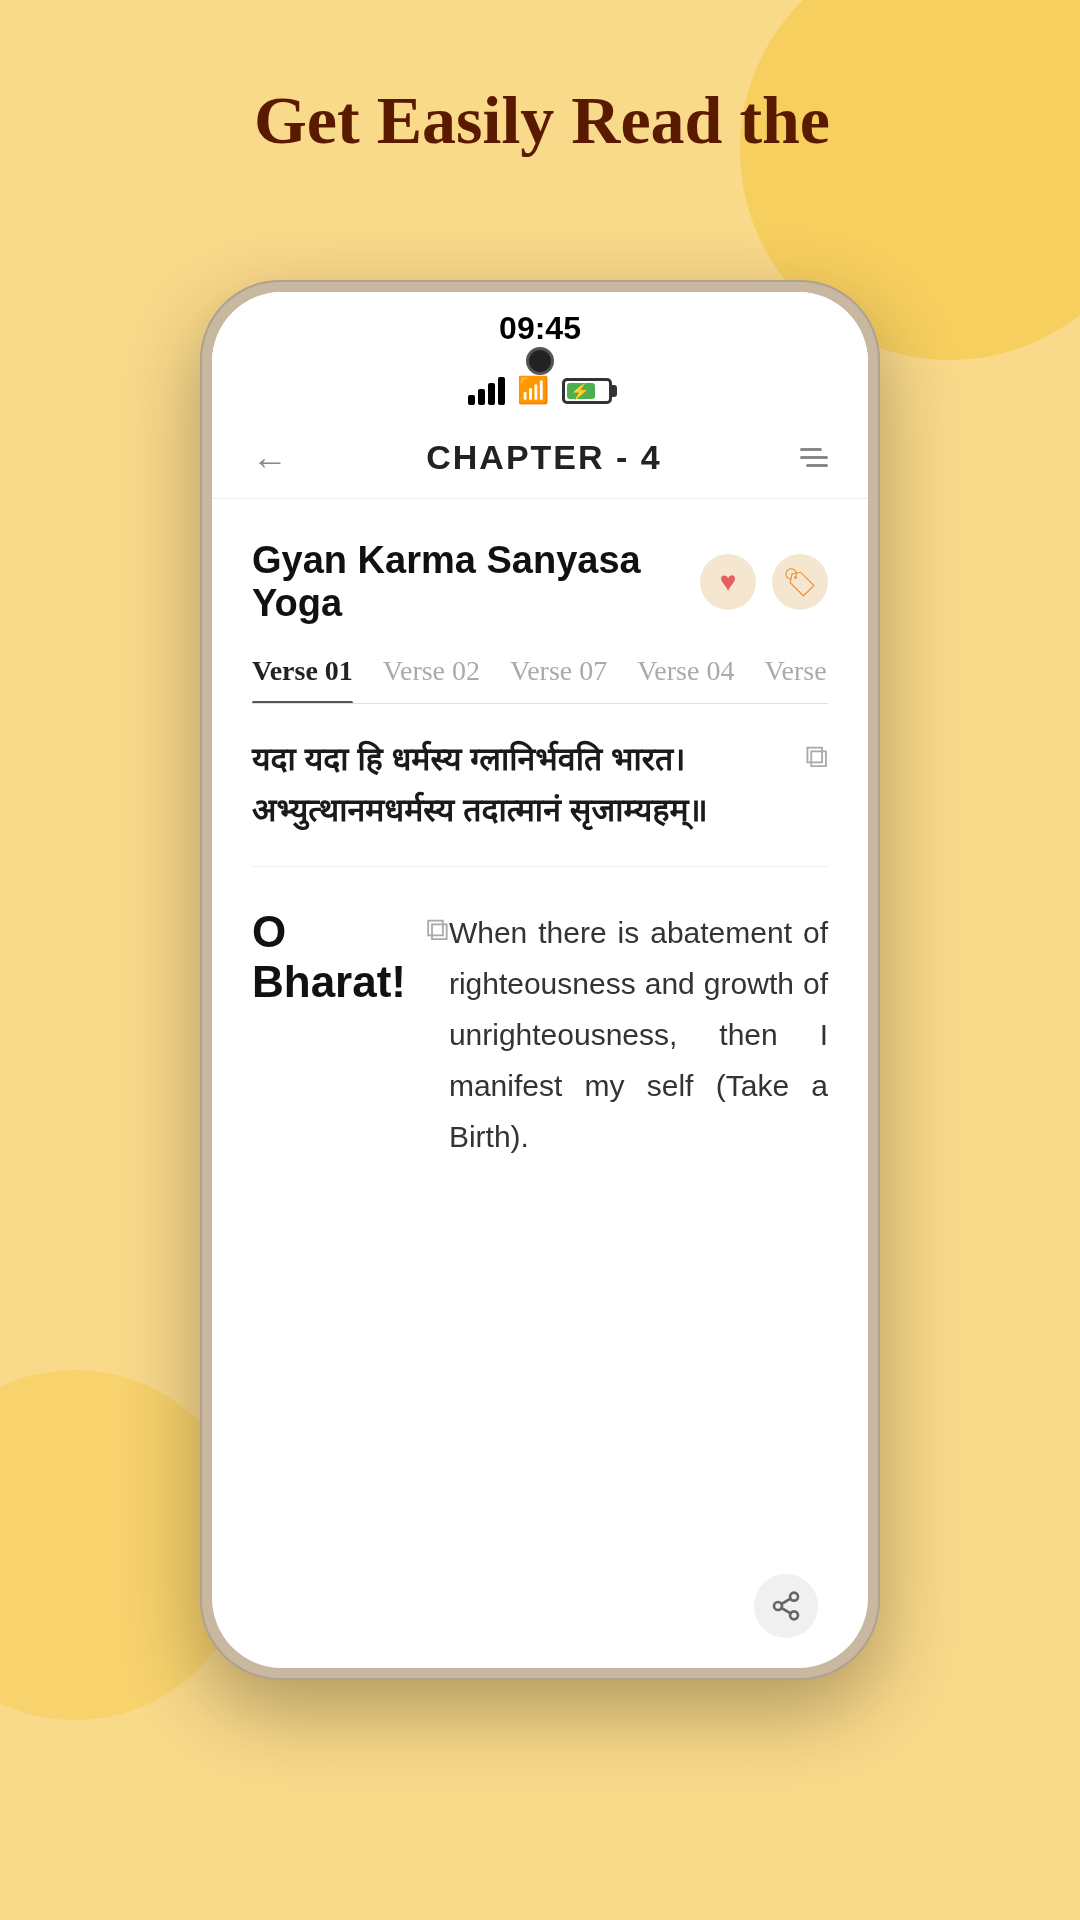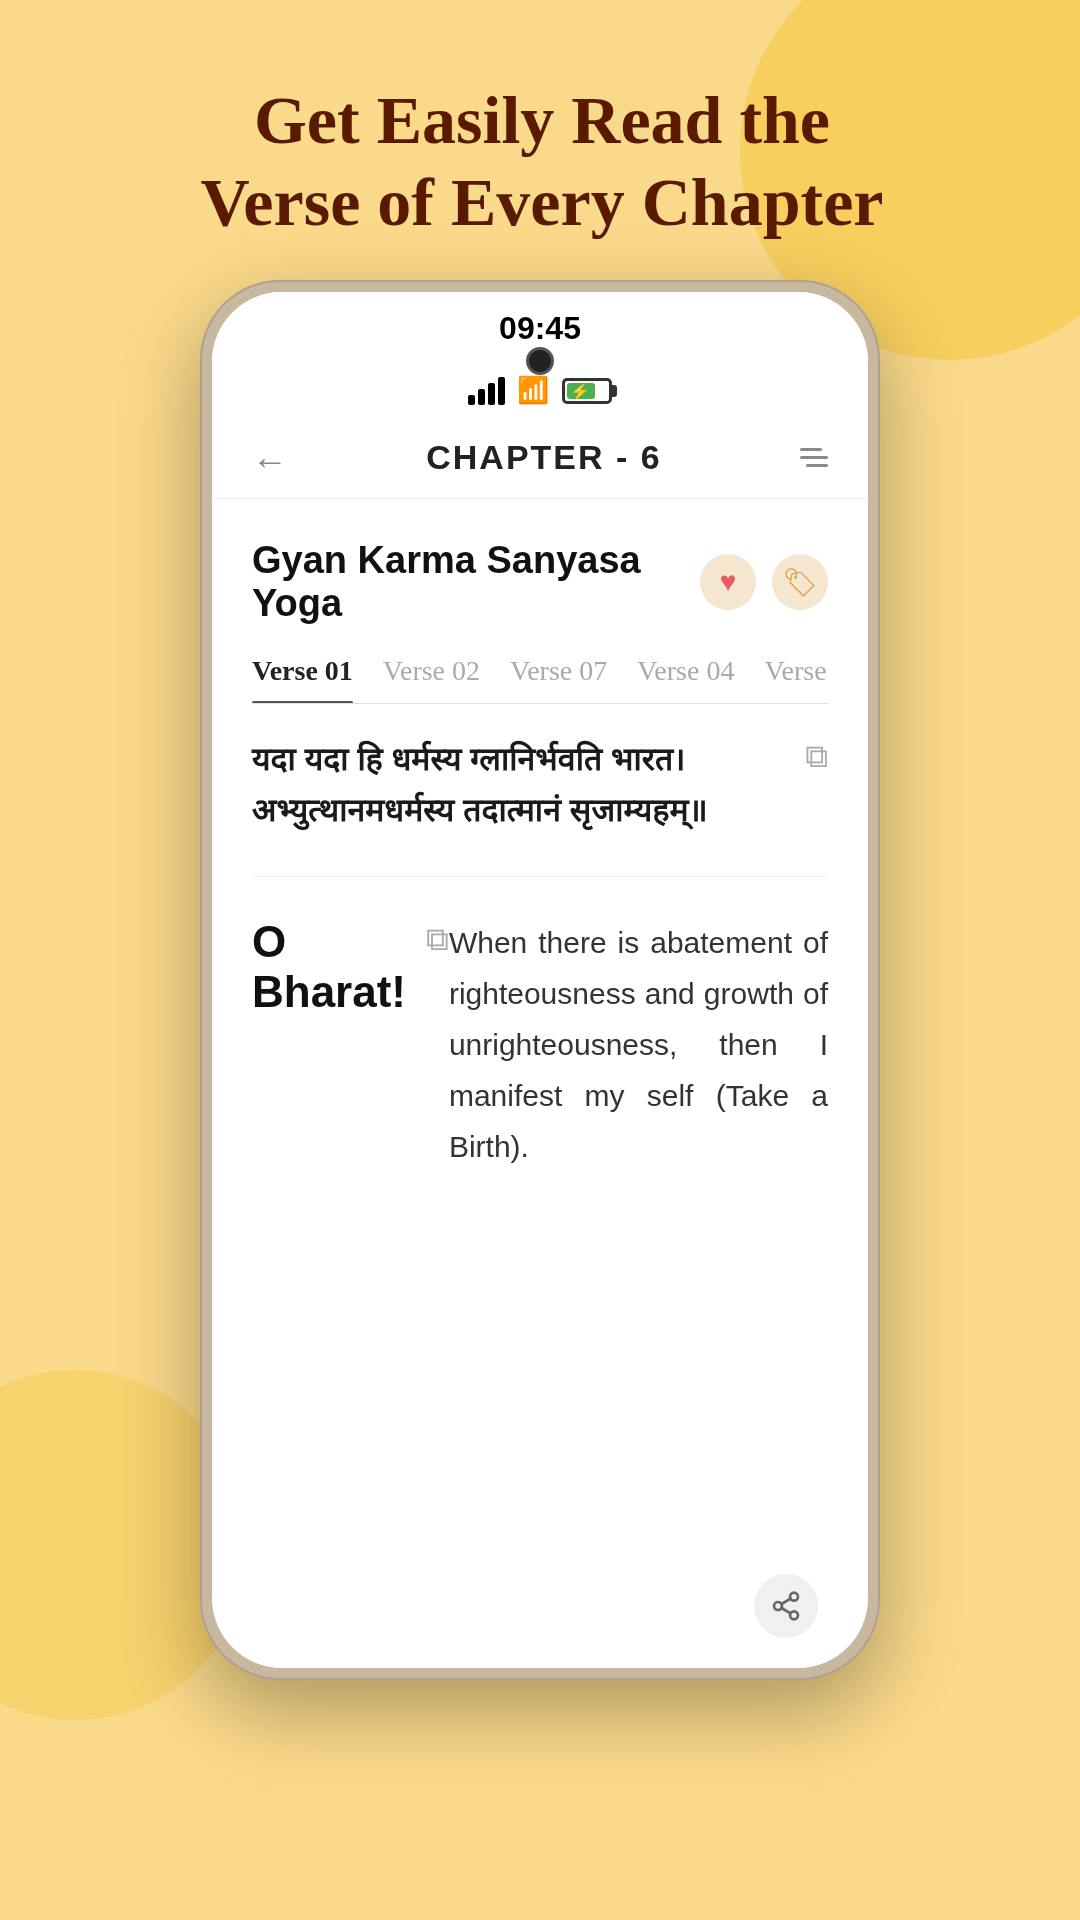--- a/index.html
+++ b/index.html
@@ -278,21 +278,21 @@
       background: #555;
       border-radius: 2px;
     }
 
     
     .sanskrit-block {
       display: flex;
       align-items: flex-start;
       justify-content: center;
       margin-bottom: 40px;
-      padding-bottom: 40px;
+      padding-bottom: 30px;
       border-bottom: 1px solid #f0f0f0;
     }
 
     .sanskrit-text {
       font-size: 32px;
       color: #1a1a1a;
       line-height: 1.6;
       font-weight: 600;
       flex: 1;
       font-family: 'Arial', sans-serif;
@@ -358,21 +358,20 @@
     }
   </style>
 </head>
 <body>
 
 <div class="bg-circle-top-right"></div>
 <div class="bg-circle-bottom-left"></div>
 
 <div class="header-text">
   <h1>Get Easily Read the</h1>
-  <h1>Verse of Every Chapter</h1>
 </div>
 
 <div class="phone-wrapper">
   <div class="phone-outer">
     <div class="phone-inner">
 
       <div class="status-bar">
         <span class="status-time">09:45</span>
         <div class="camera-dot"></div>
         <div class="status-icons">
@@ -386,21 +385,21 @@
           <div class="battery-icon">
             <div class="battery-fill">
               <span class="battery-bolt">⚡</span>
             </div>
           </div>
         </div>
       </div>
 
       <div class="app-header">
         <span class="back-btn">←</span>
-        <span class="chapter-title">CHAPTER - 6</span>
+        <span class="chapter-title">CHAPTER - 4</span>
         <div class="menu-icon">
           <div class="menu-line"></div>
           <div class="menu-line" style="width:28px;"></div>
           <div class="menu-line"></div>
         </div>
       </div>
 
       <div class="content">
 
         <div class="yoga-title-row">

